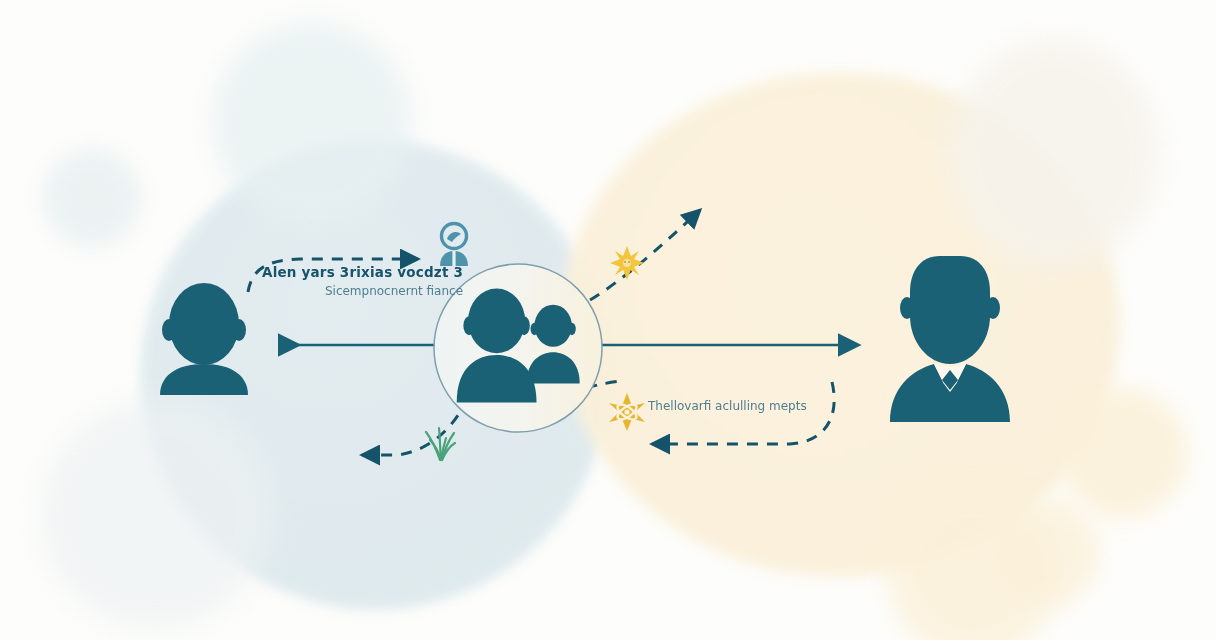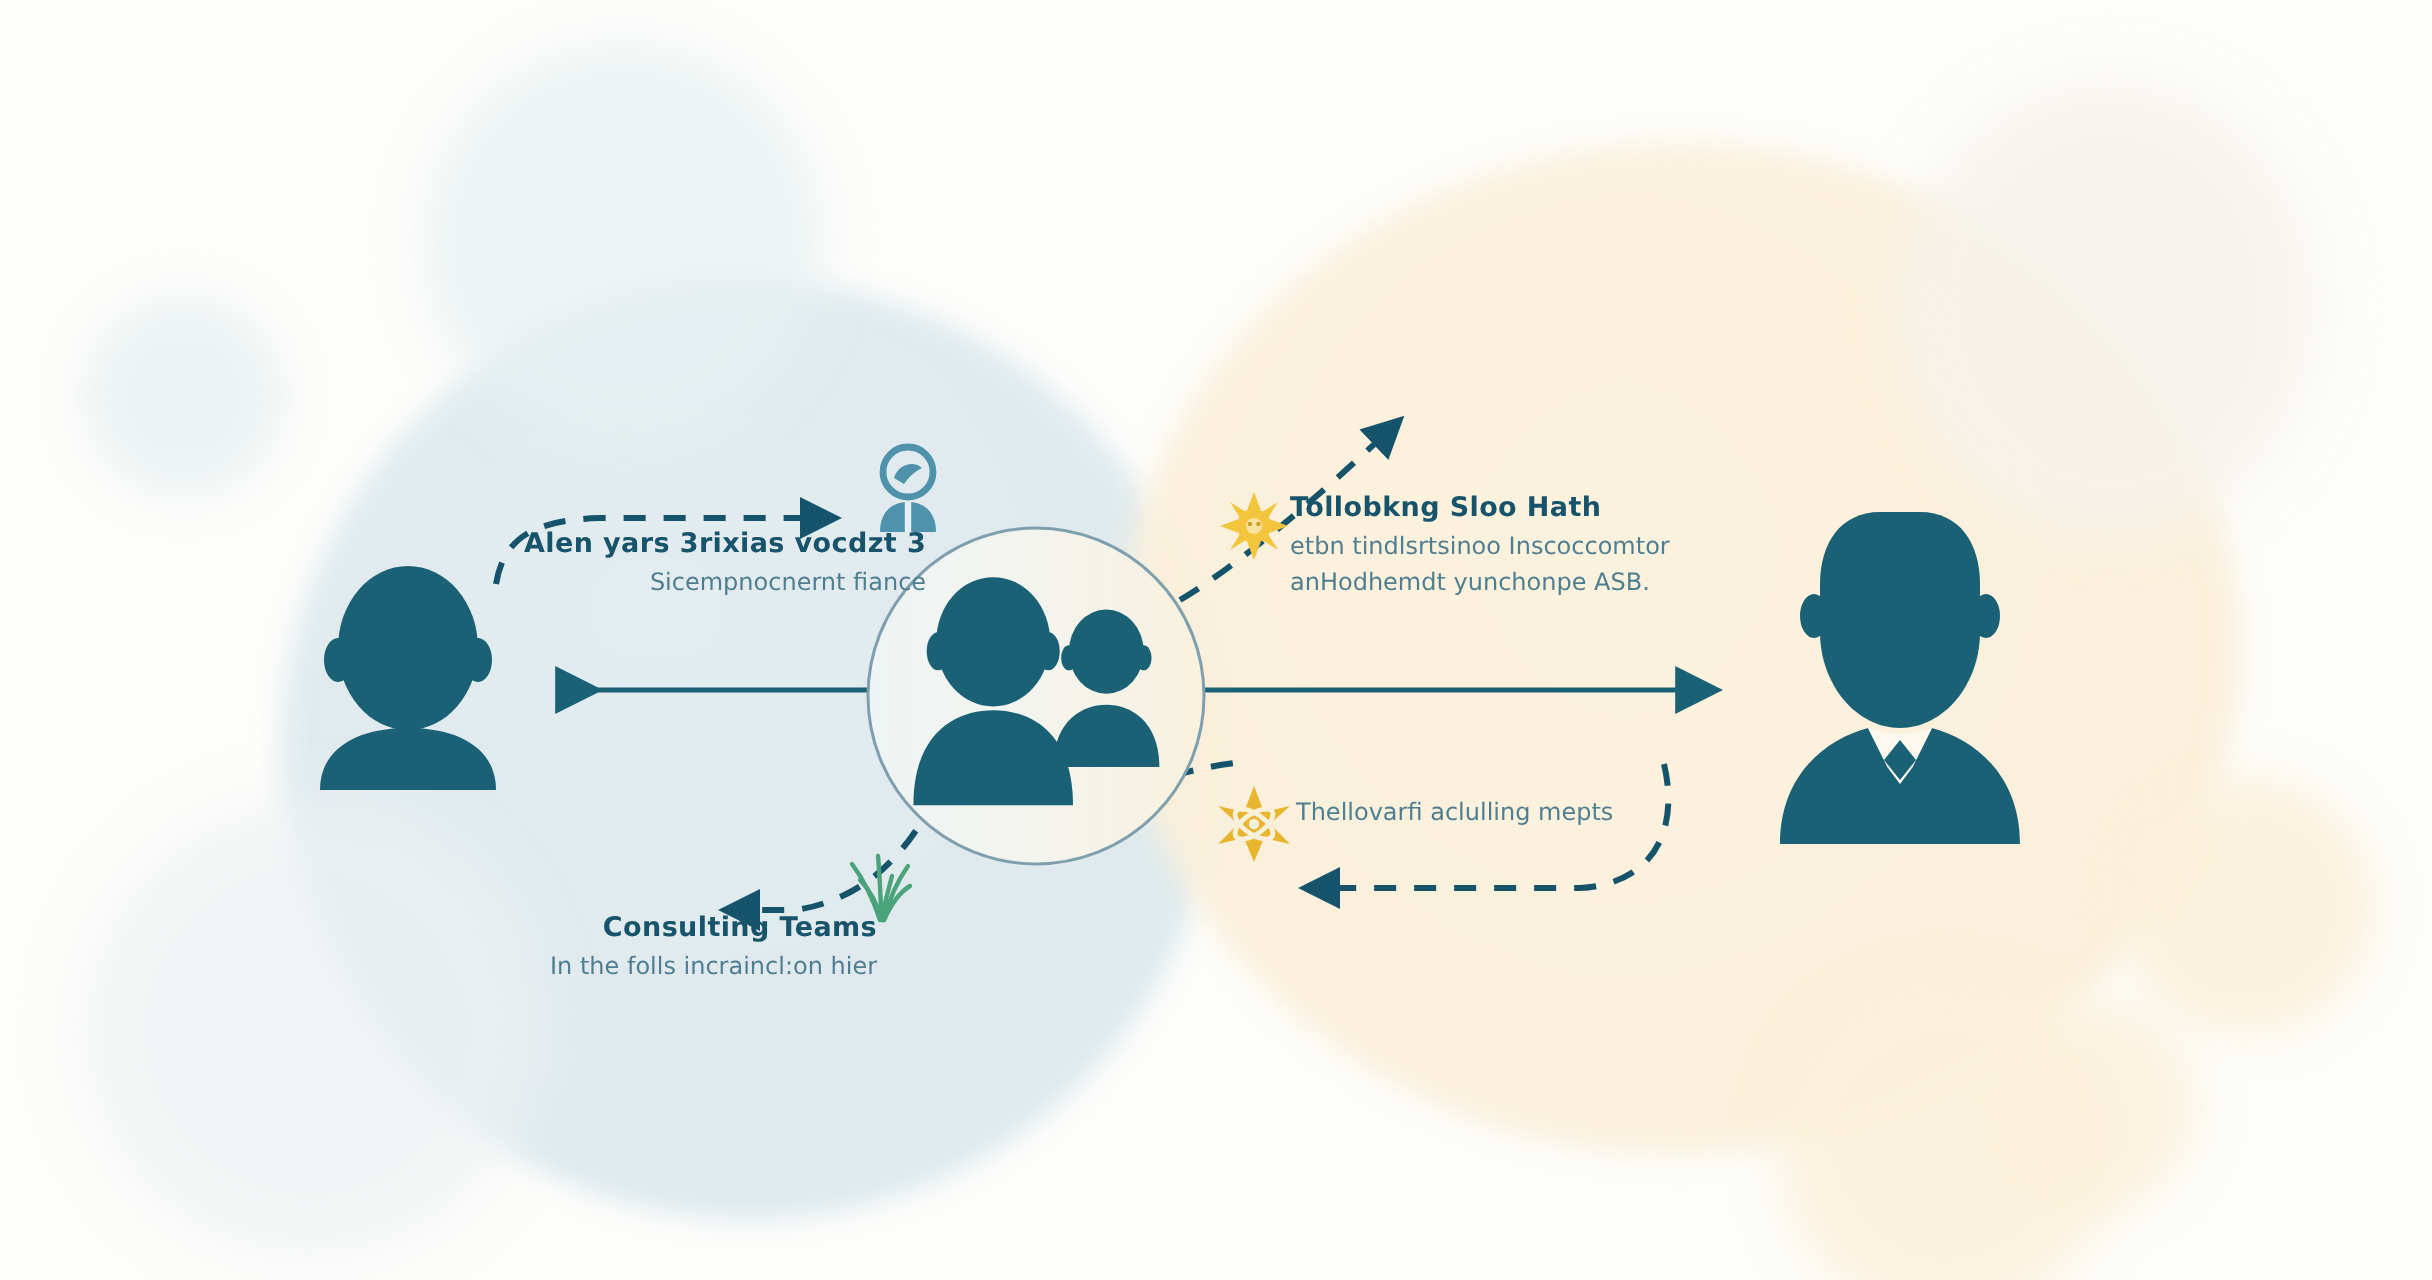--- a/index.html
+++ b/index.html
@@ -196,28 +196,19 @@
       <path d="M10,28 C14,19 18,14 23,11"></path>
       <path d="M9,28 C10,20 12,14 14,6"></path>
     </g>
   </svg>
 
   <div class="lbl right-al" id="label-top-left">
     <div class="t">Alen yars 3rixias vocdzt 3</div>
     <div class="s">Sicempnocnernt fiance</div>
   </div>
 
-  <div class="lbl right-al" id="label-bottom-left">
-    <div class="t">Consulting Teams</div>
-    <div class="s">In the folls incraincl:on hier</div>
-  </div>
-
-  <div class="lbl left-al" id="label-top-right">
-    <div class="t">Tollobkng Sloo Hath</div>
-    <div class="s">etbn tindlsrtsinoo Inscoccomtor</div>
-    <div class="s">anHodhemdt yunchonpe ASB.</div>
-  </div>
+
 
   <div class="lbl left-al" id="label-bottom-right">
     <div class="s">Thellovarfi aclulling mepts</div>
   </div>
 
 </div>
 
 </body></html>

